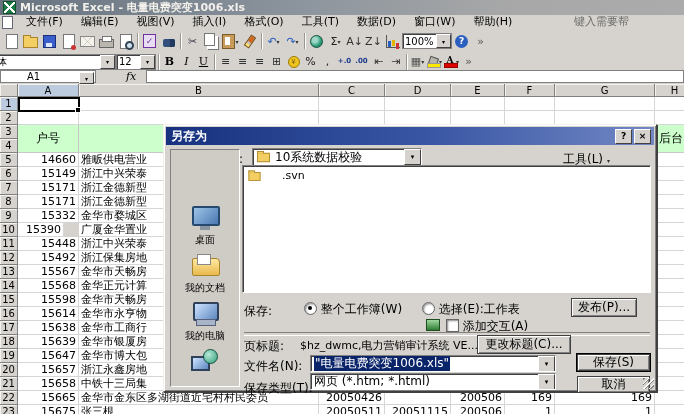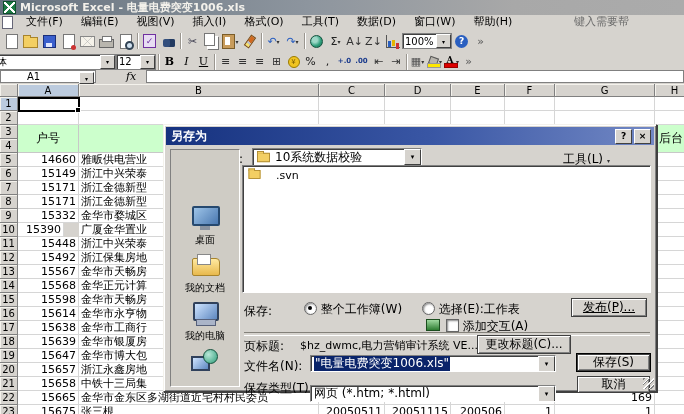--- a/index.html
+++ b/index.html
@@ -160,21 +160,21 @@
   .pi-computer::before{content:"";position:absolute;left:5px;top:2px;width:22px;height:15px;
     background:linear-gradient(135deg,#cfe4ff,#5d87c0);border:2px solid #30415c;border-radius:2px;}
   .pi-computer::after{content:"";position:absolute;left:8px;bottom:2px;width:18px;height:5px;background:#aab4c8;border:1px solid #56607a;}
   .pi-network::before{content:"";position:absolute;left:3px;top:8px;width:15px;height:11px;
     background:linear-gradient(135deg,#cfe4ff,#5d87c0);border:2px solid #30415c;}
   .pi-network::after{content:"";position:absolute;right:4px;top:1px;width:13px;height:13px;border-radius:50%;
     background:radial-gradient(circle at 35% 35%,#b8e8d8,#2e9d7a);border:1px solid #14523e;}
   #flist{position:absolute;left:78px;top:40px;width:409px;height:128px;background:#fff;
     border:1px solid #808080;border-bottom-color:#fff;border-right-color:#fff;
     box-shadow:inset 1px 1px 0 #404040;box-sizing:border-box;}
-  .fitem{position:absolute;left:4px;top:3px;display:flex;align-items:flex-start;gap:14px;font-size:11px;}
+  .fitem{position:absolute;left:4px;top:3px;display:flex;align-items:flex-end;gap:20px;font-size:11px;}
   .radio{width:11px;height:11px;border-radius:50%;background:#fff;border:1px solid #666;
     box-shadow:inset 1px 1px 2px #888;position:relative;display:inline-block;vertical-align:-2px;}
   .radio.sel::after{content:"";position:absolute;left:3px;top:3px;width:4px;height:4px;border-radius:50%;background:#000;}
   .chk{width:11px;height:11px;background:#fff;border:1px solid #666;box-shadow:inset 1px 1px 2px #888;
     display:inline-block;vertical-align:-2px;}
   .groove{position:absolute;height:2px;border-top:1px solid #84817a;border-bottom:1px solid #fff;}
   .selected-text{background:#0a246a;color:#fff;padding:0 1px;}
   #grip{position:absolute;right:2px;bottom:2px;width:11px;height:11px;
     background:repeating-linear-gradient(-45deg,transparent 0 2px,#808080 2px 3px,#fff 3px 4px);}
   .interact-icon{width:12px;height:10px;background:linear-gradient(#9fd89f,#2e7d32);border:1px solid #1b4d1e;display:inline-block;vertical-align:-1px;margin-right:2px;}
@@ -648,37 +648,37 @@
     </span>
     <span class="dlbl" style="left:258px;top:176px;">
       <span class="radio"></span>
       <span>选择(E):工作表</span>
     </span>
     <span class="dlbl" style="left:262px;top:193px;">
       <span class="interact-icon"></span>
       <span class="chk"></span>
       <span>添加交互(A)</span>
     </span>
-    <div class="btn" style="left:407px;top:173px;width:76px;height:19px;text-decoration:underline;">发布(P)...</div>
+    <div class="btn" style="left:407px;top:173px;width:66px;height:19px;">发布(P)...</div>
 
     <div class="groove" style="left:80px;top:207px;width:406px;"></div>
 
     <span class="dlbl" style="left:80px;top:213px;">页标题:</span>
     <span class="dlbl" style="left:136px;top:213px;font-size:11px;">$hz_dwmc,电力营销审计系统 VE...</span>
     <div class="btn" style="left:313px;top:210px;width:94px;height:19px;">更改标题(C)...</div>
 
     <span class="dlbl" style="left:80px;top:233px;">文件名(N):</span>
     <div class="combo" style="left:146px;top:230px;width:246px;height:17px;">
       <span class="selected-text">"电量电费突变1006.xls"</span>
       <span class="db">▾</span>
     </div>
     <div class="btn def" style="left:413px;top:229px;width:73px;height:17px;">保存(S)</div>
 
     <span class="dlbl" style="left:80px;top:255px;">保存类型(T):</span>
-    <div class="combo" style="left:146px;top:260px;width:246px;height:17px;">
+    <div class="combo" style="left:146px;top:248px;width:246px;height:17px;">
       <span>网页 (*.htm; *.html)</span>
       <span class="db">▾</span>
     </div>
     <div class="btn" style="left:413px;top:251px;width:73px;height:17px;">取消</div>
 
     <div id="grip"></div>
   </div>
 </div>
 
 </body></html>

